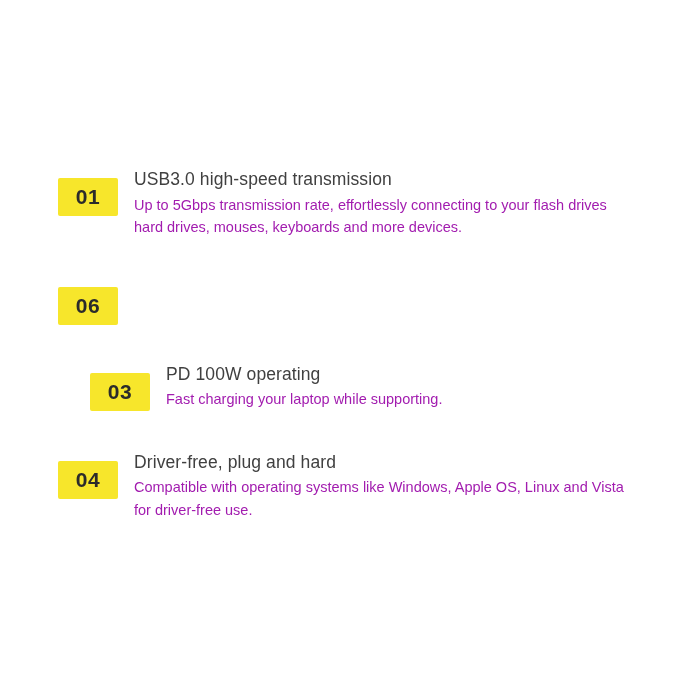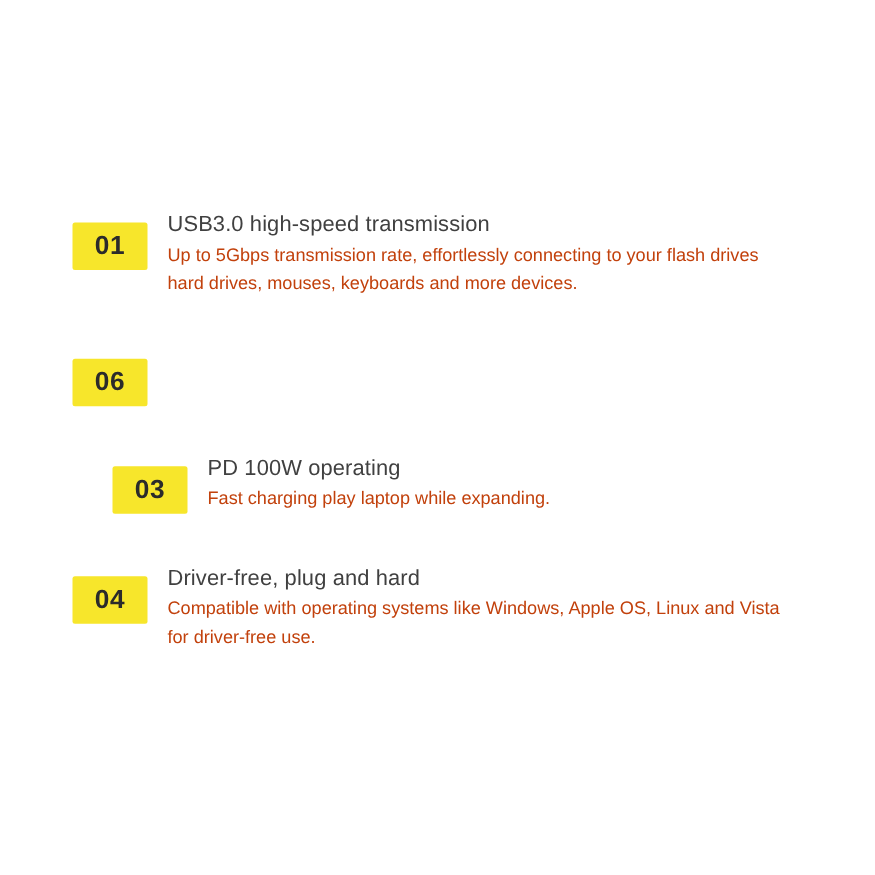--- a/index.html
+++ b/index.html
@@ -55,21 +55,21 @@
   }
   .feature-title {
     font-size: 17.5px;
     font-weight: normal;
     color: #404040;
     line-height: 1.35;
     letter-spacing: 0.1px;
   }
   .feature-desc {
     font-size: 14.5px;
-    color: #c2410c;
+    color: #a21caf;
     line-height: 1.55;
     margin-top: 2px;
     max-width: 500px;
   }
   
   .feature.f1 { margin-bottom: 38px; }
   .feature.f2 { margin-bottom: 38px; }
   .feature.f3 { margin-bottom: 40px; padding-left: 32px; }
 </style>
 </head>
@@ -89,21 +89,21 @@
     <div class="feature f2">
       <div class="badge">06</div>
       <div class="feature-text">
       </div>
     </div>
 
     <div class="feature f3">
       <div class="badge">03</div>
       <div class="feature-text">
         <div class="feature-title">PD 100W operating</div>
-        <div class="feature-desc">Fast charging play laptop while expanding.</div>
+        <div class="feature-desc">Fast charging your laptop while supporting.</div>
       </div>
     </div>
 
     <div class="feature f4">
       <div class="badge">04</div>
       <div class="feature-text">
         <div class="feature-title">Driver-free, plug and hard</div>
         <div class="feature-desc">Compatible with operating systems like Windows, Apple OS, Linux and Vista for driver-free use.</div>
       </div>
     </div>

